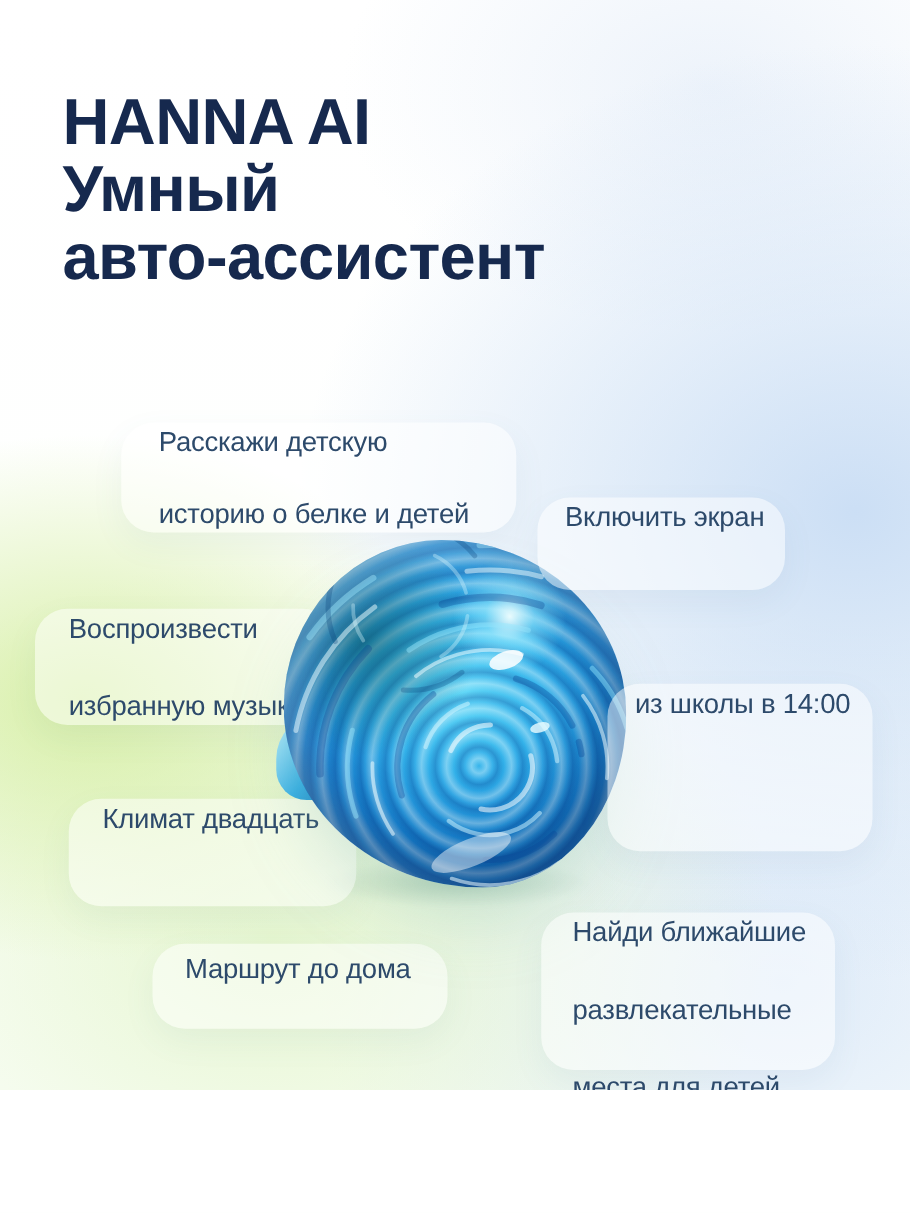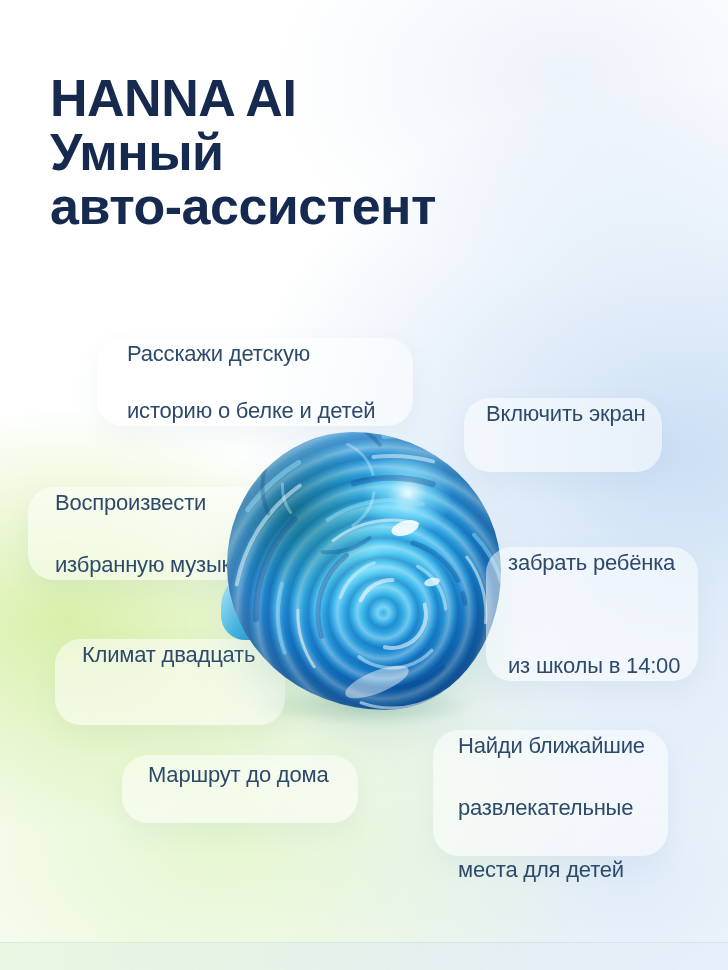--- a/index.html
+++ b/index.html
@@ -2,21 +2,21 @@
 <html lang="ru"><head>
 <meta charset="utf-8">
 <style>
   html, body { margin: 0; padding: 0; }
   body {
     width: 728px; height: 970px;
     font-family: "Liberation Sans", "DejaVu Sans", sans-serif;
     -webkit-font-smoothing: antialiased;
   }
   .poster {
-    position: relative; width: 728px; height: 970px; overflow: hidden;
+    position: relative; width: 728px; height: 872px; overflow: hidden;
     background-color: #fcfefc;
     background-image:
       radial-gradient(ellipse 430px 300px at 9% 64%,  rgba(208,236,150,0.80), rgba(208,236,150,0) 70%),
       radial-gradient(ellipse 560px 420px at 30% 86%, rgba(214,240,178,0.60), rgba(214,240,178,0) 72%),
       radial-gradient(ellipse 620px 520px at 94% 47%, rgba(182,209,241,0.70), rgba(182,209,241,0) 72%),
       radial-gradient(ellipse 520px 400px at 86% 90%, rgba(198,219,245,0.55), rgba(198,219,245,0) 72%),
       radial-gradient(ellipse 420px 280px at 78% 8%,  rgba(222,233,247,0.55), rgba(222,233,247,0) 70%),
       linear-gradient(180deg, #ffffff 0%, #fdfffd 100%);
   }
   
@@ -37,21 +37,21 @@
   .bubble {
     position: absolute; box-sizing: border-box;
     display: flex; flex-direction: column; justify-content: space-between;
     background: rgba(255,255,255,0.50);
     border-radius: 26px;
     color: #2d4a6b; font-size: 22px; line-height: 31px; letter-spacing: -0.2px;
     box-shadow: 0 10px 26px rgba(90,125,150,0.07);
   }
   .bubble .line { white-space: nowrap; }
   .b1 { left: 97px;  top: 338px; width: 316px; height: 88px;  padding: 0 30px; z-index: 3; }
-  .b2 { left: 464px; top: 398px; width: 198px; height: 74px;  padding: 0 22px; z-index: 6; }
+  .b2 { left: 430px; top: 398px; width: 198px; height: 74px;  padding: 0 22px; z-index: 6; }
   .b3 { left: 28px;  top: 487px; width: 240px; height: 93px;  padding: 0 27px; z-index: 3; }
   .b4 { left: 486px; top: 547px; width: 212px; height: 134px; padding: 0 22px; z-index: 6; }
   .b5 { left: 55px;  top: 639px; width: 230px; height: 86px;  padding: 0 27px; z-index: 3; }
   .b6 { left: 122px; top: 755px; width: 236px; height: 68px;  padding: 4px 26px; z-index: 3; }
   .b7 { left: 433px; top: 730px; width: 235px; height: 126px; padding: 0 25px; z-index: 6; gap: 31px; }
 
   
   .orb-shadow {
     position: absolute; left: 258px; top: 686px; width: 214px; height: 40px; z-index: 2;
     border-radius: 50%;
@@ -103,21 +103,20 @@
   <div class="bubble b2">
     <div class="line">Включить экран</div>
   </div>
 
   <div class="bubble b3">
     <div class="line">Воспроизвести</div>
     <div class="line">избранную музыку</div>
   </div>
 
   <div class="bubble b4">
-    <div class="line">забрать ребёнка</div>
     <div class="line">из школы в 14:00</div>
   </div>
 
   <div class="bubble b5">
     <div class="line">Климат двадцать</div>
   </div>
 
   <div class="bubble b6">
     <div class="line">Маршрут до дома</div>
   </div>

